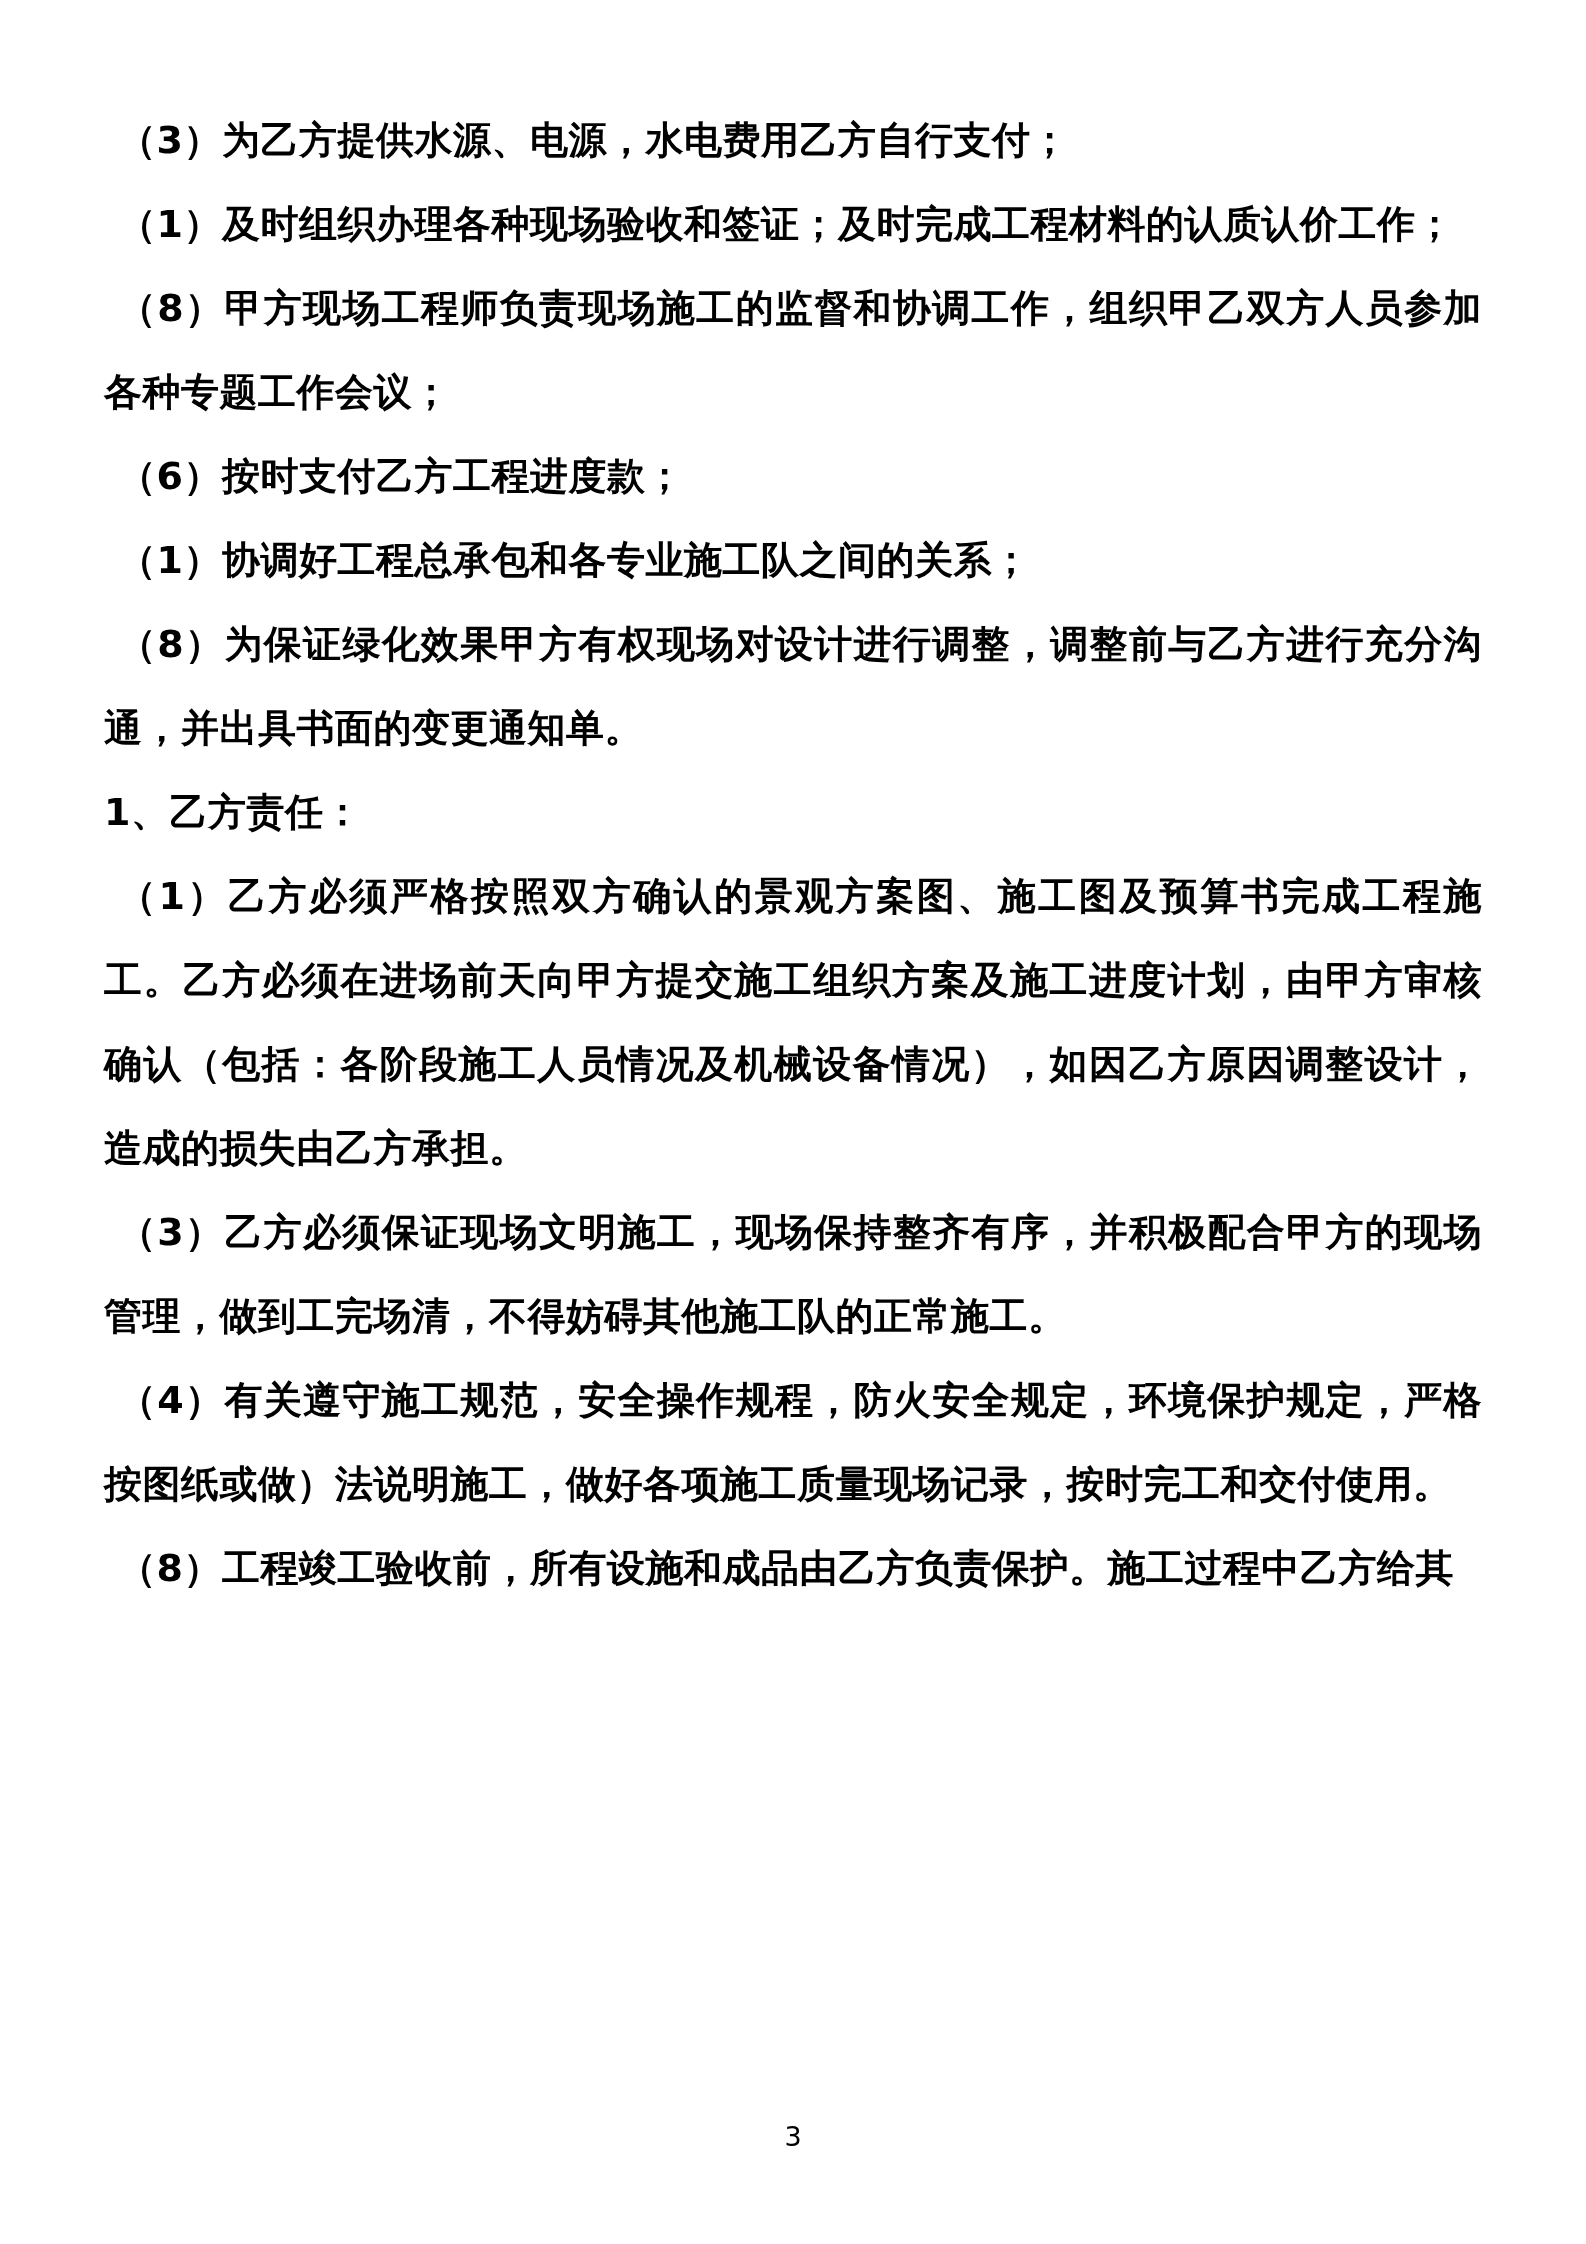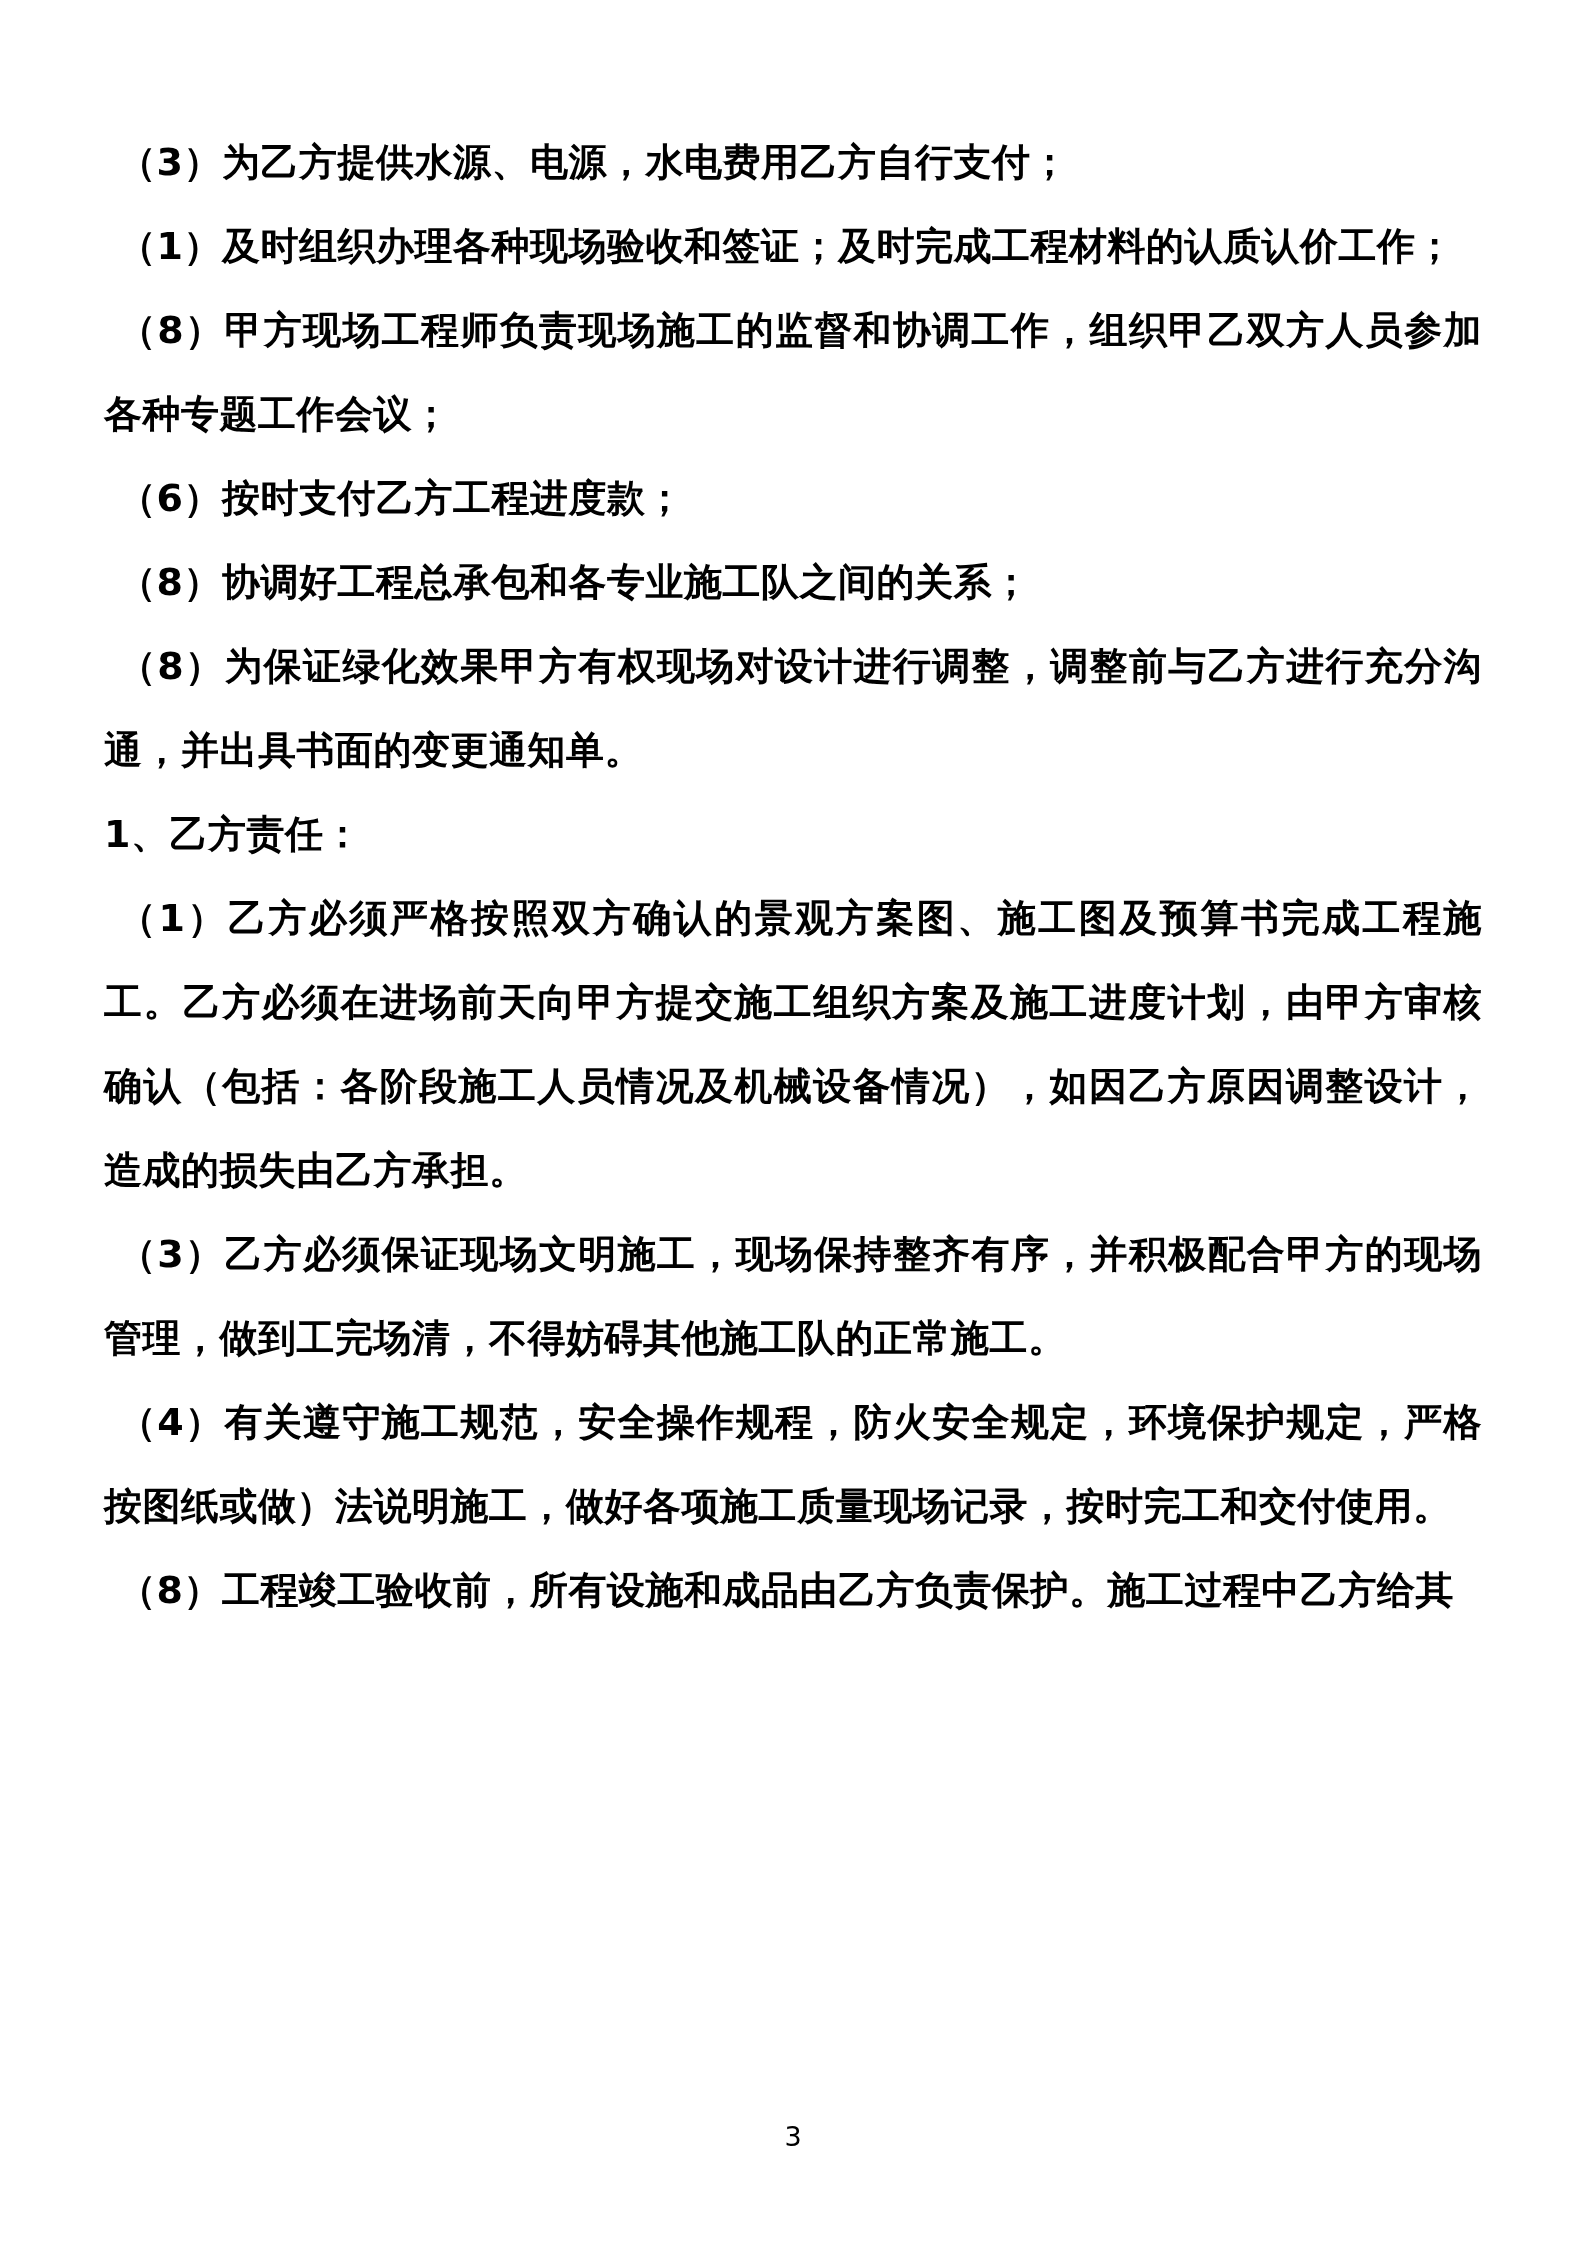--- a/index.html
+++ b/index.html
@@ -12,21 +12,21 @@
       width: 1586px;
       height: 2244px;
       background: #ffffff;
       color: #000000;
       font-family: "DejaVu Sans", sans-serif;
       box-sizing: border-box;
       overflow: hidden;
     }
     .content {
       position: absolute;
-      top: 120px;
+      top: 98px;
       left: 104px;
       width: 1378px;
       text-align: justify;
       text-justify: inter-ideograph;
     }
     p.para {
       margin: 0;
       padding: 0;
       font-size: 38px;
       line-height: 84px;
@@ -53,21 +53,21 @@
   </style>
 </head>
 <body>
 
 <div class="page">
   <div class="content">
     <p class="para item">（3）为乙方提供水源、电源，水电费用乙方自行支付；</p>
     <p class="para item">（1）及时组织办理各种现场验收和签证；及时完成工程材料的认质认价工作；</p>
     <p class="para item">（8）甲方现场工程师负责现场施工的监督和协调工作，组织甲乙双方人员参加各种专题工作会议；</p>
     <p class="para item">（6）按时支付乙方工程进度款；</p>
-    <p class="para item">（8）协调好工程总承包和各专业施工队之间的关系；</p>
+    <p class="para item">（1）协调好工程总承包和各专业施工队之间的关系；</p>
     <p class="para item">（8）为保证绿化效果甲方有权现场对设计进行调整，调整前与乙方进行充分沟通，并出具书面的变更通知单。</p>
     <p class="para heading">1、乙方责任：</p>
     <p class="para item">（1）乙方必须严格按照双方确认的景观方案图、施工图及预算书完成工程施工。乙方必须在进场前天向甲方提交施工组织方案及施工进度计划，由甲方审核确认（包括：各阶段施工人员情况及机械设备情况），如因乙方原因调整设计，造成的损失由乙方承担。</p>
     <p class="para item">（3）乙方必须保证现场文明施工，现场保持整齐有序，并积极配合甲方的现场管理，做到工完场清，不得妨碍其他施工队的正常施工。</p>
     <p class="para item">（4）有关遵守施工规范，安全操作规程，防火安全规定，环境保护规定，严格按图纸或做）法说明施工，做好各项施工质量现场记录，按时完工和交付使用。</p>
     <p class="para item">（8）工程竣工验收前，所有设施和成品由乙方负责保护。施工过程中乙方给其</p>
   </div>
   <div class="footer">
     <span>3</span>
   </div>

